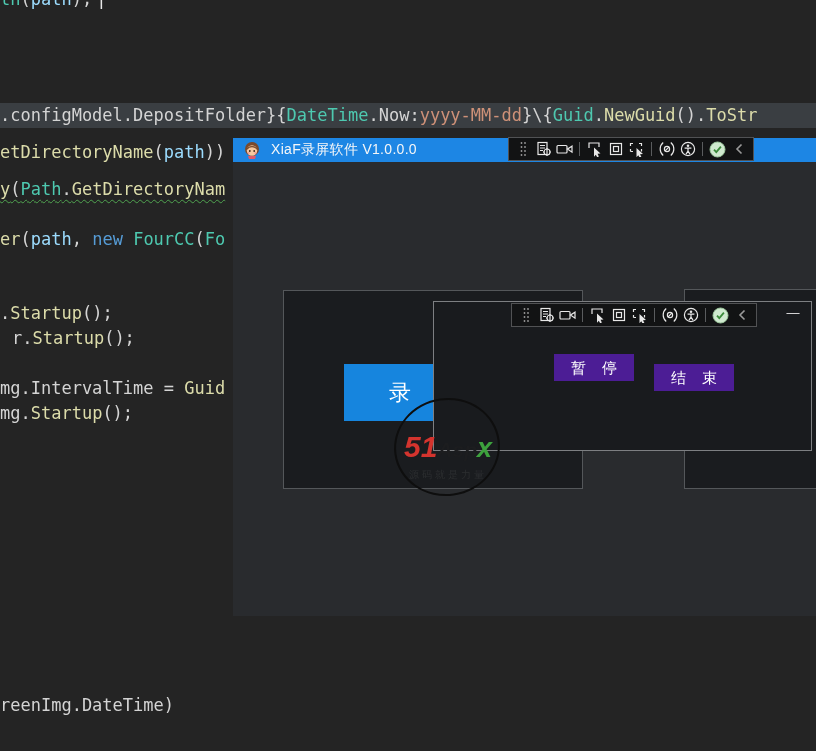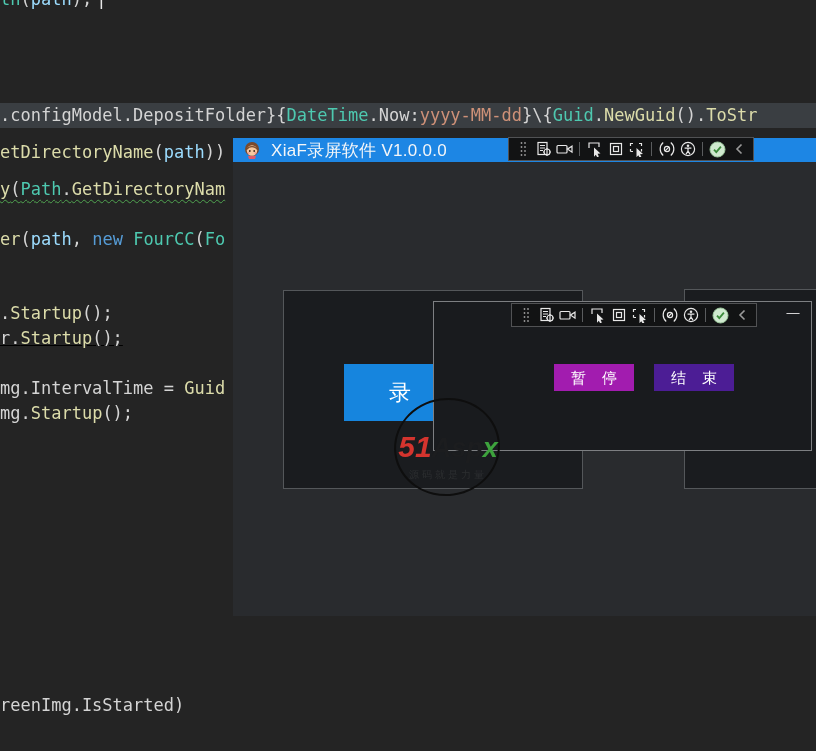--- a/index.html
+++ b/index.html
@@ -27,21 +27,21 @@
   
   #main-window{
     position:absolute;left:233px;top:138px;width:583px;height:478px;
     background:#292b2e;overflow:hidden;z-index:10;
   }
   #main-titlebar{
     position:absolute;left:0;top:0;width:100%;height:24px;
     background:#1d86e4;display:flex;align-items:center;
   }
   #main-titlebar .app-icon{margin-left:10px;width:18px;height:18px;flex:0 0 auto;}
-  #main-titlebar .title-text{margin-left:10px;color:#f4f6f8;font-size:17px;letter-spacing:.3px;}
+  #main-titlebar .title-text{margin-left:10px;color:#f4f6f8;font-size:14px;letter-spacing:.3px;}
   .groupbox{
     position:absolute;background:#1a1c1f;border:1px solid #54575a;box-sizing:border-box;
   }
   #groupbox-left{left:50px;top:152px;width:300px;height:199px;}
   #groupbox-right{left:451px;top:151px;width:150px;height:200px;}
   #record-button{
     position:absolute;left:60px;top:73px;width:160px;height:57px;
     background:#1685de;color:#fff;border:none;
     font-size:22px;letter-spacing:10px;text-align:center;line-height:57px;
     font-family:"Liberation Sans",sans-serif;padding:0 0 0 10px;box-sizing:border-box;
@@ -54,21 +54,21 @@
   #recording-titlebar{position:absolute;left:0;top:0;width:100%;height:26px;}
   .min-btn{
     position:absolute;right:8px;top:2px;color:#e8e8e8;font-size:13px;line-height:18px;
     width:20px;text-align:center;cursor:default;
   }
   .cn-btn{
     position:absolute;width:80px;height:27px;border:none;color:#fff;
     font-size:15px;letter-spacing:6px;text-align:center;line-height:27px;
     font-family:"Liberation Sans",sans-serif;padding:0 0 0 6px;box-sizing:border-box;
   }
-  #pause-button{left:120px;top:62px;background:#a21caf;}
+  #pause-button{left:120px;top:52px;background:#4c1d95;}
   #stop-button{left:220px;top:62px;background:#4c1d95;}
   #timer{
     position:absolute;left:115px;top:112px;width:180px;text-align:center;
     color:#dd9933;font-size:14px;font-weight:bold;letter-spacing:2px;
     font-family:"Liberation Sans",sans-serif;
   }
   
   .toolbar{
     position:absolute;width:246px;height:24px;background:#121314;
     border:1px solid #515254;box-sizing:border-box;
@@ -83,43 +83,43 @@
   #watermark{position:absolute;left:386px;top:398px;width:124px;height:100px;z-index:60;pointer-events:none;}
   #watermark .wm-circle{
     position:absolute;left:8px;top:0;width:106px;height:98px;
     border:2.5px solid #0e0e0e;border-radius:50%;transform:rotate(-8deg);box-sizing:border-box;
   }
   #watermark .wm-brand{
     position:absolute;left:0;top:32px;width:100%;text-align:center;
     font-style:italic;font-weight:900;white-space:nowrap;
   }
   .wm-51{color:#d4342e;font-size:30px;}
-  .wm-asp{color:#1c1d1f;font-size:27px;}
+  .wm-asp{color:#1c1d1f;font-size:21px;}
   .wm-x{color:#3da23d;font-size:27px;}
   #watermark .wm-slogan{
     position:absolute;left:0;top:70px;width:100%;text-align:center;
     color:#2c2e30;font-size:10px;letter-spacing:3px;white-space:nowrap;
   }
 </style>
 </head>
 <body>
 
 <div id="editor">
   <div id="code-layer">
       <div class="code-line" style="top: -13px; left: 0px;"><span class="tok-type">th</span><span class="tok-plain">(</span><span class="tok-param">path</span><span class="tok-plain">);</span><span class="tok-caret">|</span></div>
       <div class="line-highlight" style="top: 103px;"></div>
       <div class="code-line" style="top: 103px; left: 0px;"><span class="tok-plain">.configModel.DepositFolder}{</span><span class="tok-type">DateTime</span><span class="tok-plain">.Now:</span><span class="tok-string">yyyy-MM-dd</span><span class="tok-plain">}\{</span><span class="tok-type">Guid</span><span class="tok-plain">.</span><span class="tok-method">NewGuid</span><span class="tok-plain">().</span><span class="tok-method">ToStr</span></div>
       <div class="code-line" style="top: 140px; left: 0px;"><span class="tok-method">etDirectoryName</span><span class="tok-plain">(</span><span class="tok-param">path</span><span class="tok-plain">))</span></div>
       <div class="code-line squiggle" style="top: 177px; left: 0px;"><span class="tok-method">y</span><span class="tok-plain">(</span><span class="tok-type">Path</span><span class="tok-plain">.</span><span class="tok-method">GetDirectoryNam</span></div>
       <div class="code-line" style="top: 227px; left: 0px; text-align: right;"><span class="tok-method">er</span><span class="tok-plain">(</span><span class="tok-param">path</span><span class="tok-plain">, </span><span class="tok-keyword">new</span><span class="tok-plain"> </span><span class="tok-type">FourCC</span><span class="tok-plain">(</span><span class="tok-type">Fo</span></div>
       <div class="code-line" style="top: 301px; left: 0px;"><span class="tok-plain">.</span><span class="tok-method">Startup</span><span class="tok-plain">();</span></div>
-      <div class="code-line" style="top: 326px; left: 0px; text-decoration: underline;"><span class="tok-plain">r.</span><span class="tok-method">Startup</span><span class="tok-plain">();</span></div>
+      <div class="code-line" style="top: 326px; left: 12px;"><span class="tok-plain">r.</span><span class="tok-method">Startup</span><span class="tok-plain">();</span></div>
       <div class="code-line" style="top: 376px; left: 0px;"><span class="tok-plain">mg.IntervalTime = </span><span class="tok-method">Guid</span></div>
       <div class="code-line" style="top: 401px; left: 0px;"><span class="tok-plain">mg.</span><span class="tok-method">Startup</span><span class="tok-plain">();</span></div>
-      <div class="code-line" style="top: 693px; left: 0px;"><span class="tok-plain">reenImg.IsStarted)</span></div>
+      <div class="code-line" style="top: 693px; left: 0px;"><span class="tok-plain">reenImg.DateTime)</span></div>
     </div>
 </div>
 
 <div id="main-window">
   <div id="main-titlebar">
     <span class="app-icon">
       <svg width="18" height="18" viewBox="0 0 18 18">
         <circle cx="9" cy="8" r="7" fill="#7a4a2d"></circle>
         <circle cx="9" cy="9.5" r="5.2" fill="#f6c9a0"></circle>
         <path d="M3 9 a6.5 6.5 0 0 1 12 0 l-1.5-.5 a5.5 5.5 0 0 0-9 0 z" fill="#7a4a2d"></path>

